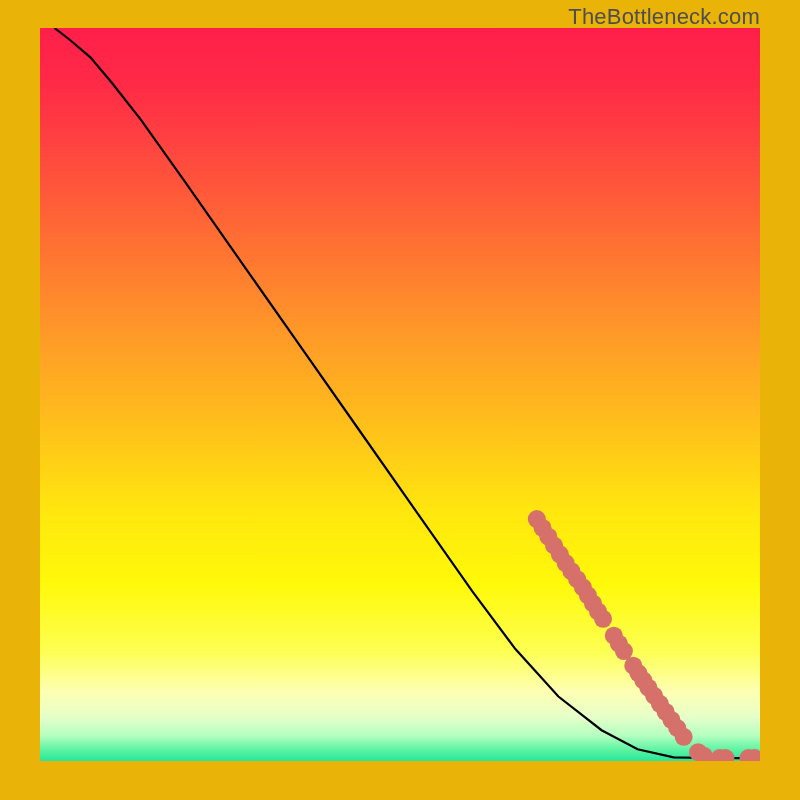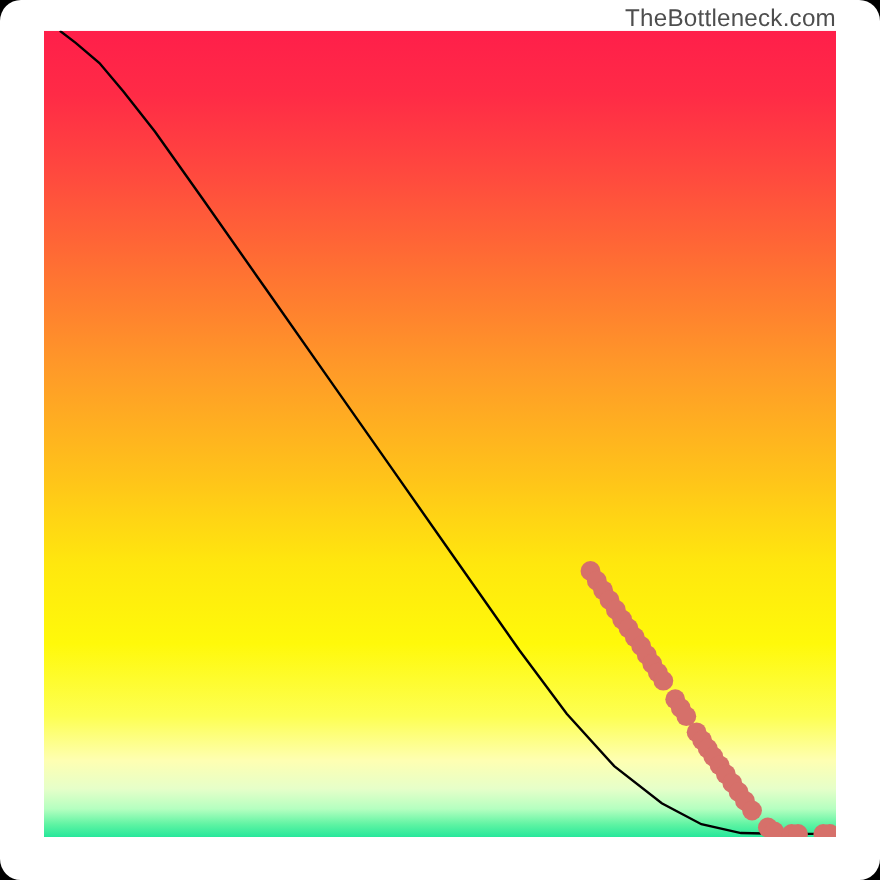--- a/index.html
+++ b/index.html
@@ -8,22 +8,21 @@
     width: 800px;
     height: 800px;
     overflow: hidden;
     background: #000;
     font-family: Arial, Helvetica, sans-serif;
   }
   .frame {
     position: relative;
     width: 800px;
     height: 800px;
-    background: #ffffff;
-    border-radius: 19px;
+    background: #eab308;
   }
   .plot-area {
     position: absolute;
     left: 40px;
     top: 28px;
     width: 720px;
     height: 733px;
   }
   .attribution {
     position: absolute;

